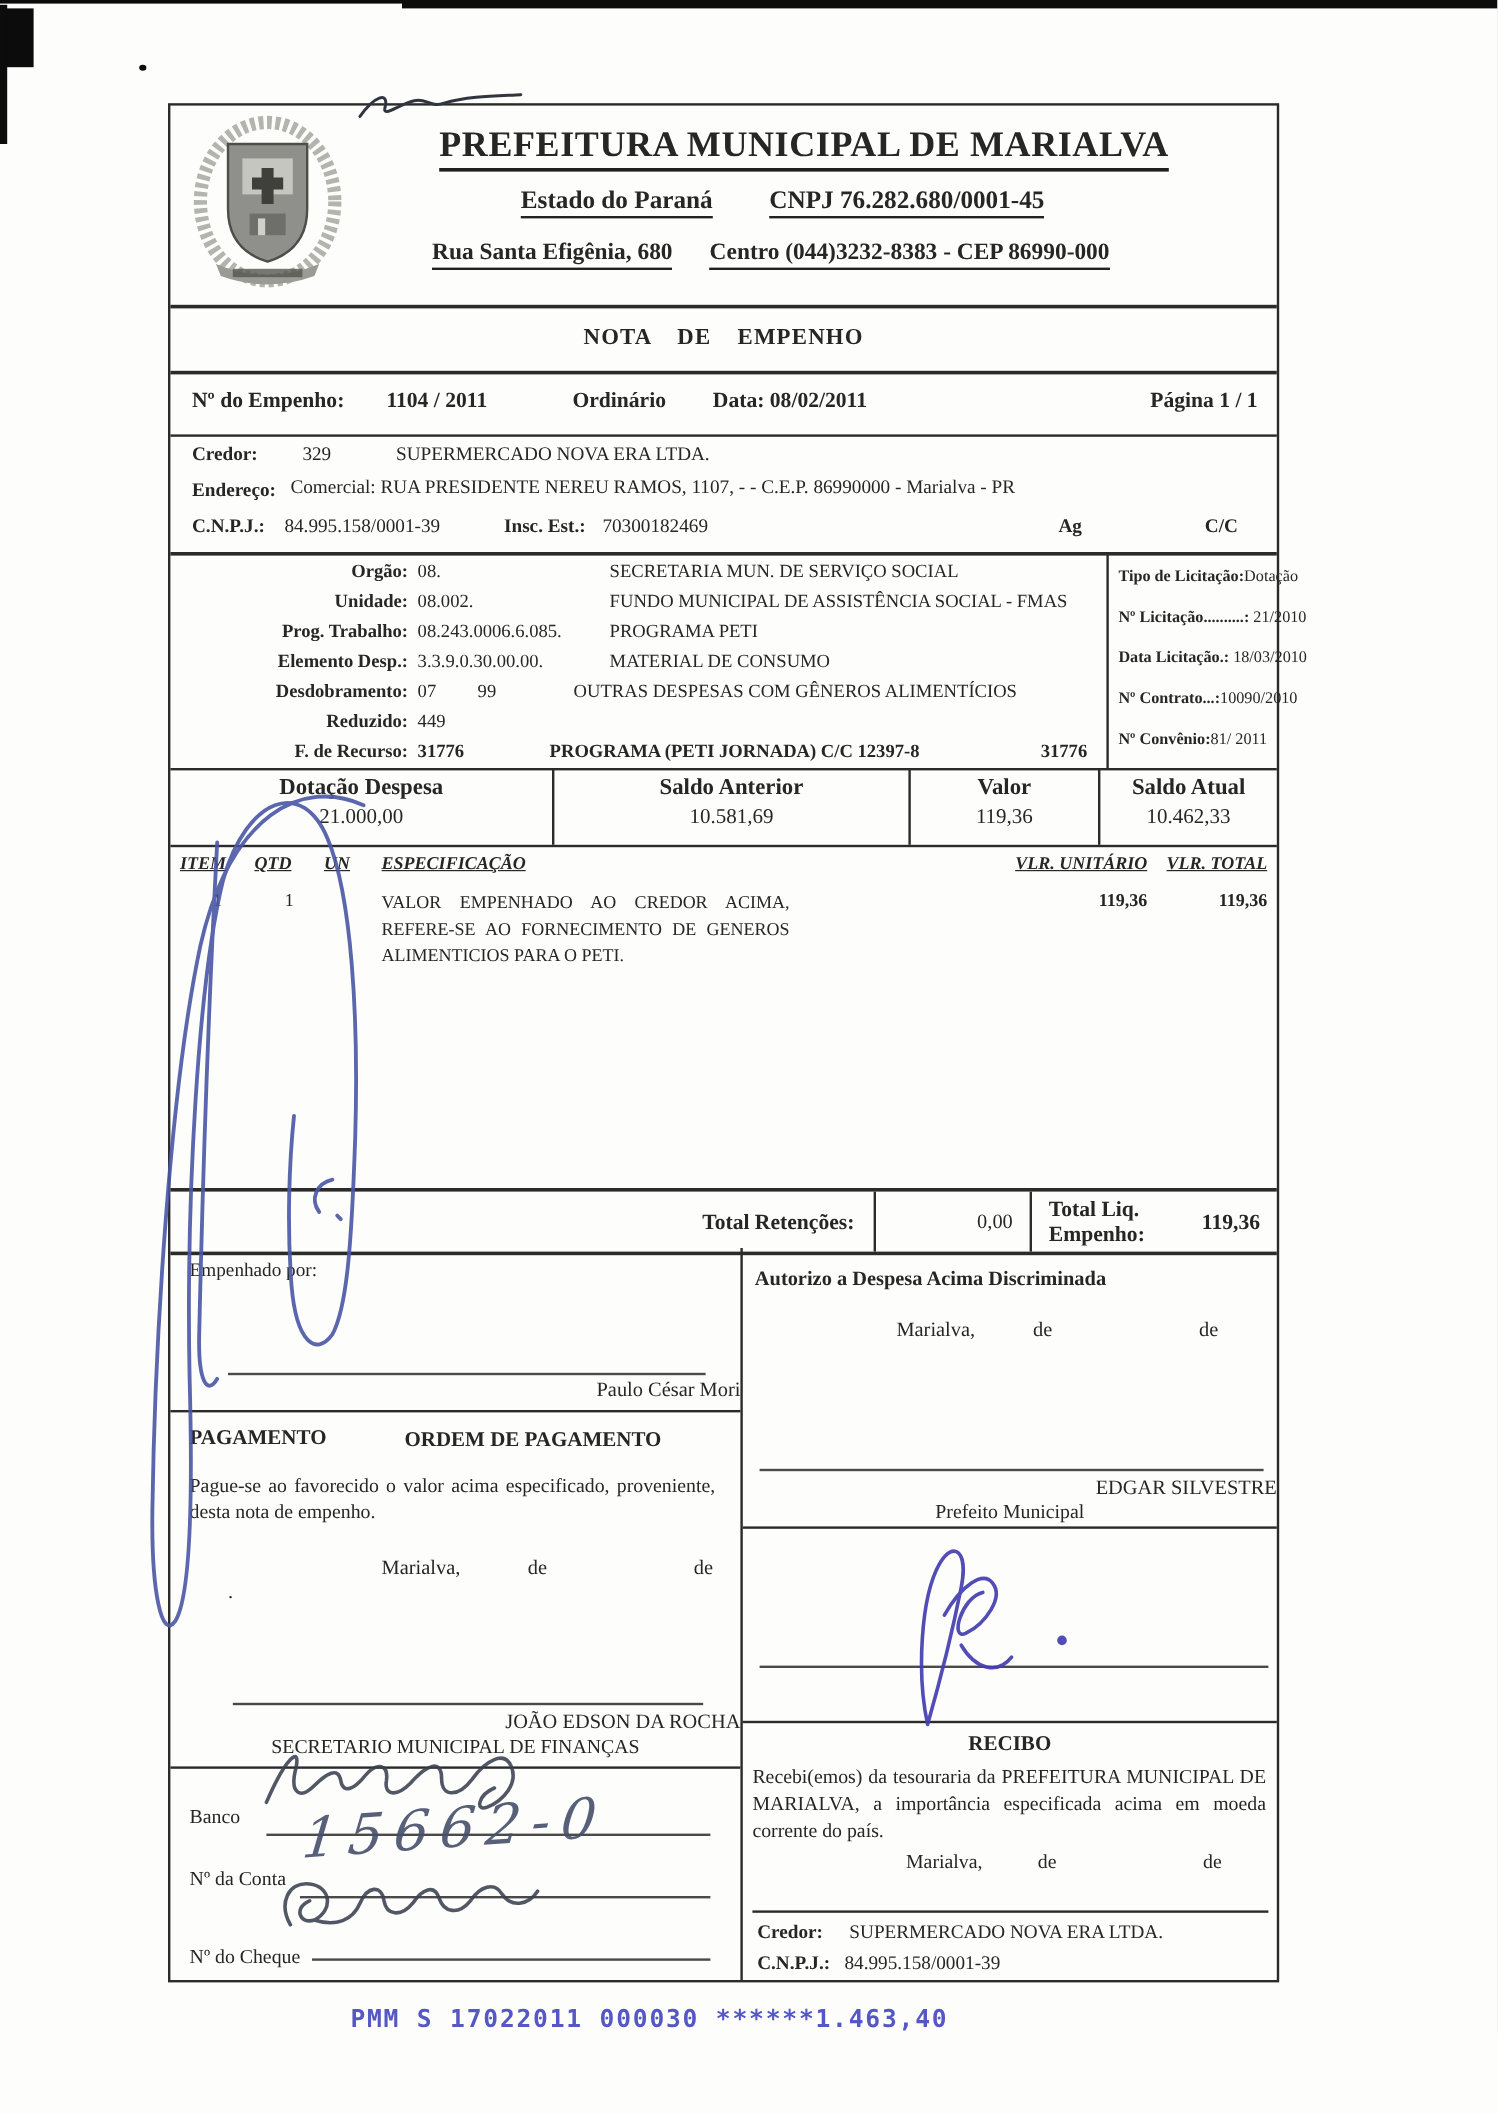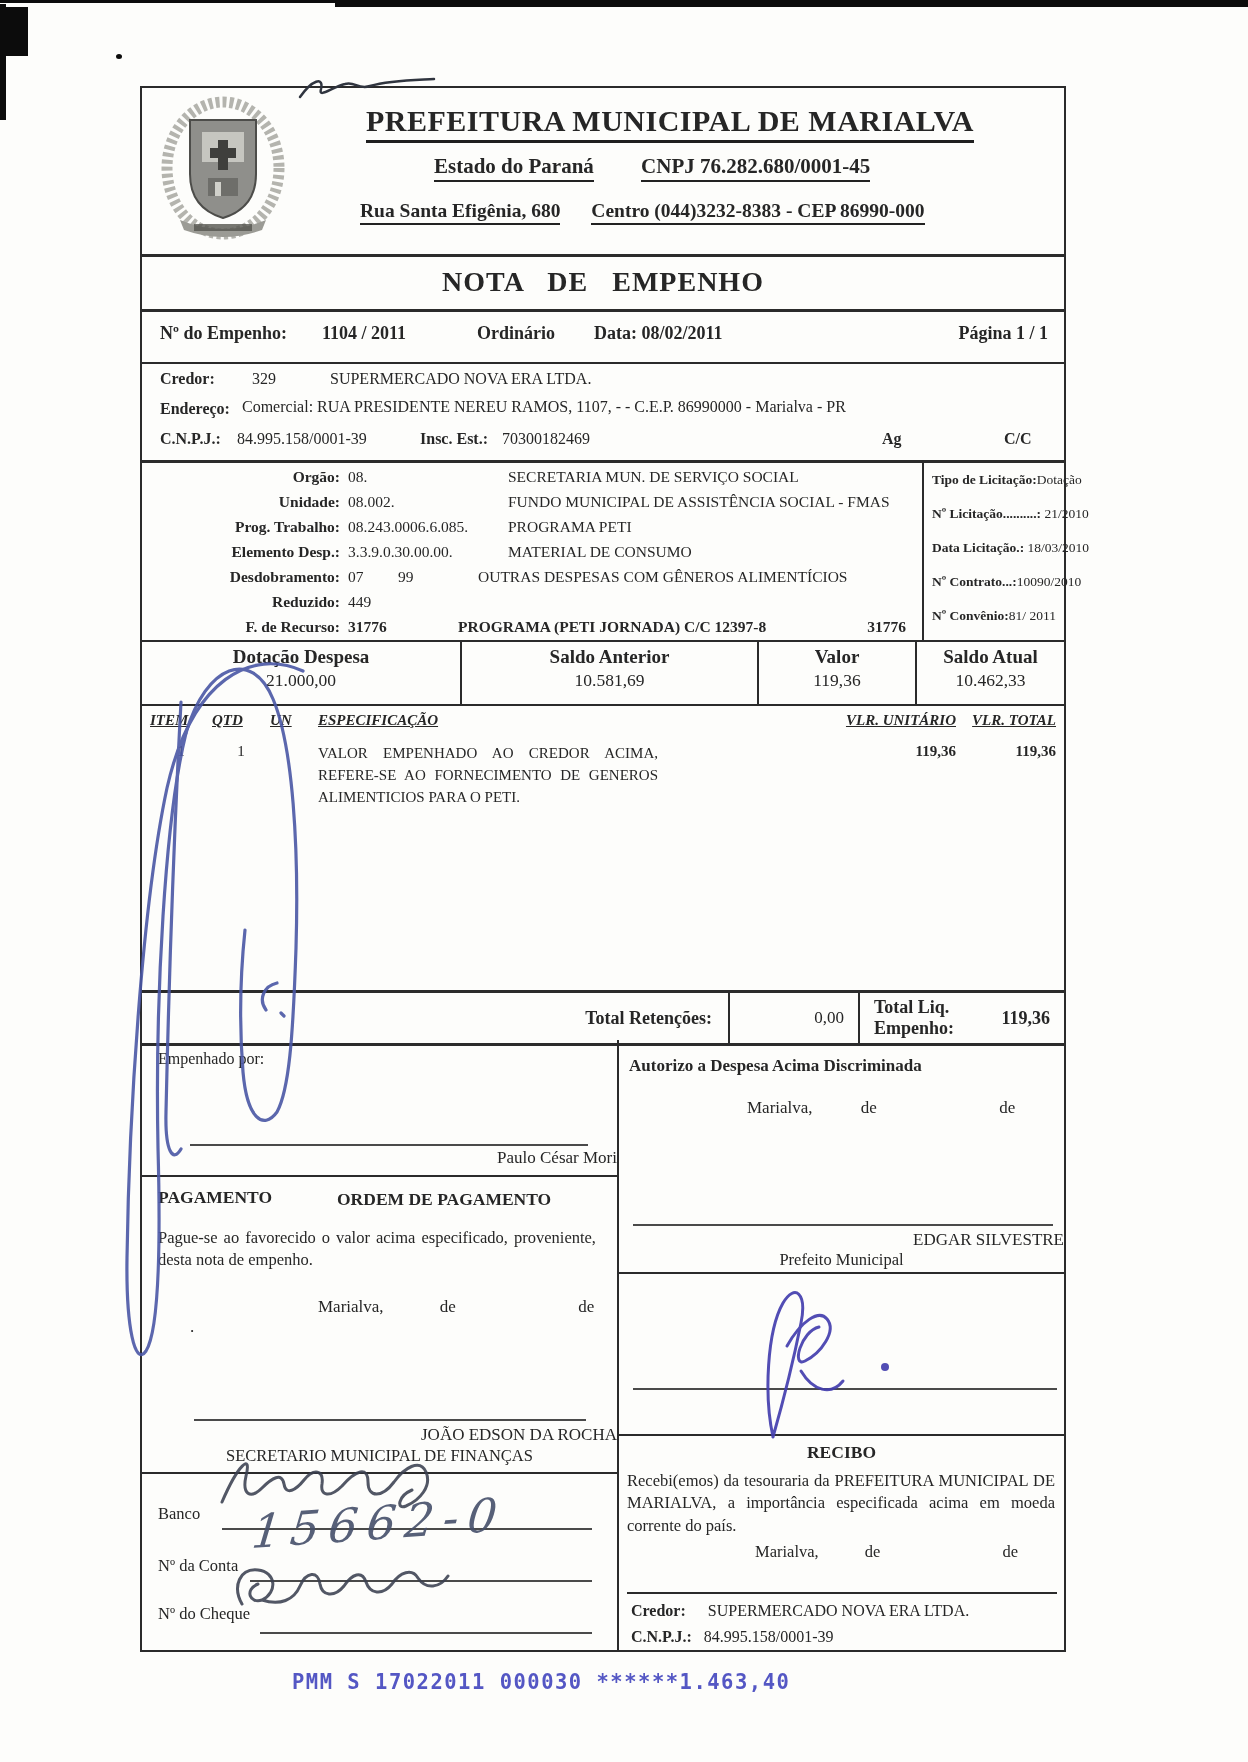--- a/index.html
+++ b/index.html
@@ -13,21 +13,21 @@
   .b{font-weight:bold;}
   .u{border-bottom:2px solid #222;padding-bottom:1px;display:inline-block;}
   
   .hdr{position:absolute;left:0;top:0;width:100%;height:166px;border-bottom:3px solid #2b2b2b;}
   .h-title{position:absolute;left:224px;top:16px;font-size:30px;font-weight:bold;letter-spacing:.5px;border-bottom:3px solid #1f1f1f;padding-bottom:2px;}
   .h-line2{position:absolute;left:292px;top:66px;font-size:21px;}
   .h-line2 .sp2{margin-left:42px;}
   .h-line3{position:absolute;left:218px;top:112px;font-size:19.5px;}
   .h-line3 .sp2{margin-left:26px;}
   .band{position:absolute;left:0;top:166px;width:100%;height:55px;border-bottom:3px solid #2b2b2b;
-        text-align:center;font-size:28px;font-weight:bold;line-height:55px;word-spacing:16px;letter-spacing:1px;}
+        text-align:center;font-size:19px;font-weight:bold;line-height:55px;word-spacing:16px;letter-spacing:1px;}
   .emp-row{position:absolute;left:0;top:221px;width:100%;height:53px;border-bottom:2px solid #2b2b2b;font-size:18px;}
   .credor{position:absolute;left:0;top:274px;width:100%;height:98px;border-bottom:3px solid #2b2b2b;font-size:16px;}
   .budget{position:absolute;left:0;top:372px;width:100%;height:180px;border-bottom:2px solid #2b2b2b;font-size:15.5px;}
   .brow{position:absolute;left:0;display:flex;width:778px;}
   .blabel{flex:0 0 198px;text-align:right;font-weight:bold;padding-right:8px;}
   .bcode{flex:0 0 160px;}
   .bcode-s{flex:0 0 50px;}
   .licit{position:absolute;left:780px;top:0;width:140px;height:180px;border-left:2px solid #2b2b2b;font-size:13.5px;}
   .lrow{position:absolute;left:8px;white-space:nowrap;}
   
@@ -252,21 +252,21 @@
           <div class="sigline" style="left:52px;top:244px;width:392px;"></div>
           <div class="abs cname" style="left:0;top:250px;width:100%;">JOÃO EDSON DA ROCHA</div>
           <div class="abs crole" style="left:0;top:271px;width:100%;">SECRETARIO MUNICIPAL DE FINANÇAS</div>
         </div>
 
         <div class="abs" style="left:0;top:432px;width:100%;height:178px;font-size:16.5px;">
           <span class="abs" style="left:16px;top:32px;">Banco</span>
           <div class="sigline" style="left:80px;top:56px;width:370px;"></div>
           <span class="abs" style="left:16px;top:84px;">Nº da Conta</span>
           <div class="sigline" style="left:108px;top:108px;width:342px;"></div>
-          <span class="abs" style="left:16px;top:132px;">Nº do Cheque</span>
+          <span class="abs" style="left:16px;top:149px;">Nº do Cheque</span>
           <div class="sigline" style="left:118px;top:160px;width:332px;"></div>
         </div>
       </div>
 
       <div class="rcol">
         <div class="abs boxline" style="left:0;top:0;width:100%;height:232px;">
           <div class="abs b" style="left:10px;top:16px;font-size:17px;">Autorizo a Despesa Acima Discriminada</div>
           <div class="abs dtline" style="left:0;top:58px;width:100%;font-size:17px;">
             <span style="margin-left:128px;">Marialva,</span>
             <span style="margin-left:44px;">de</span>

